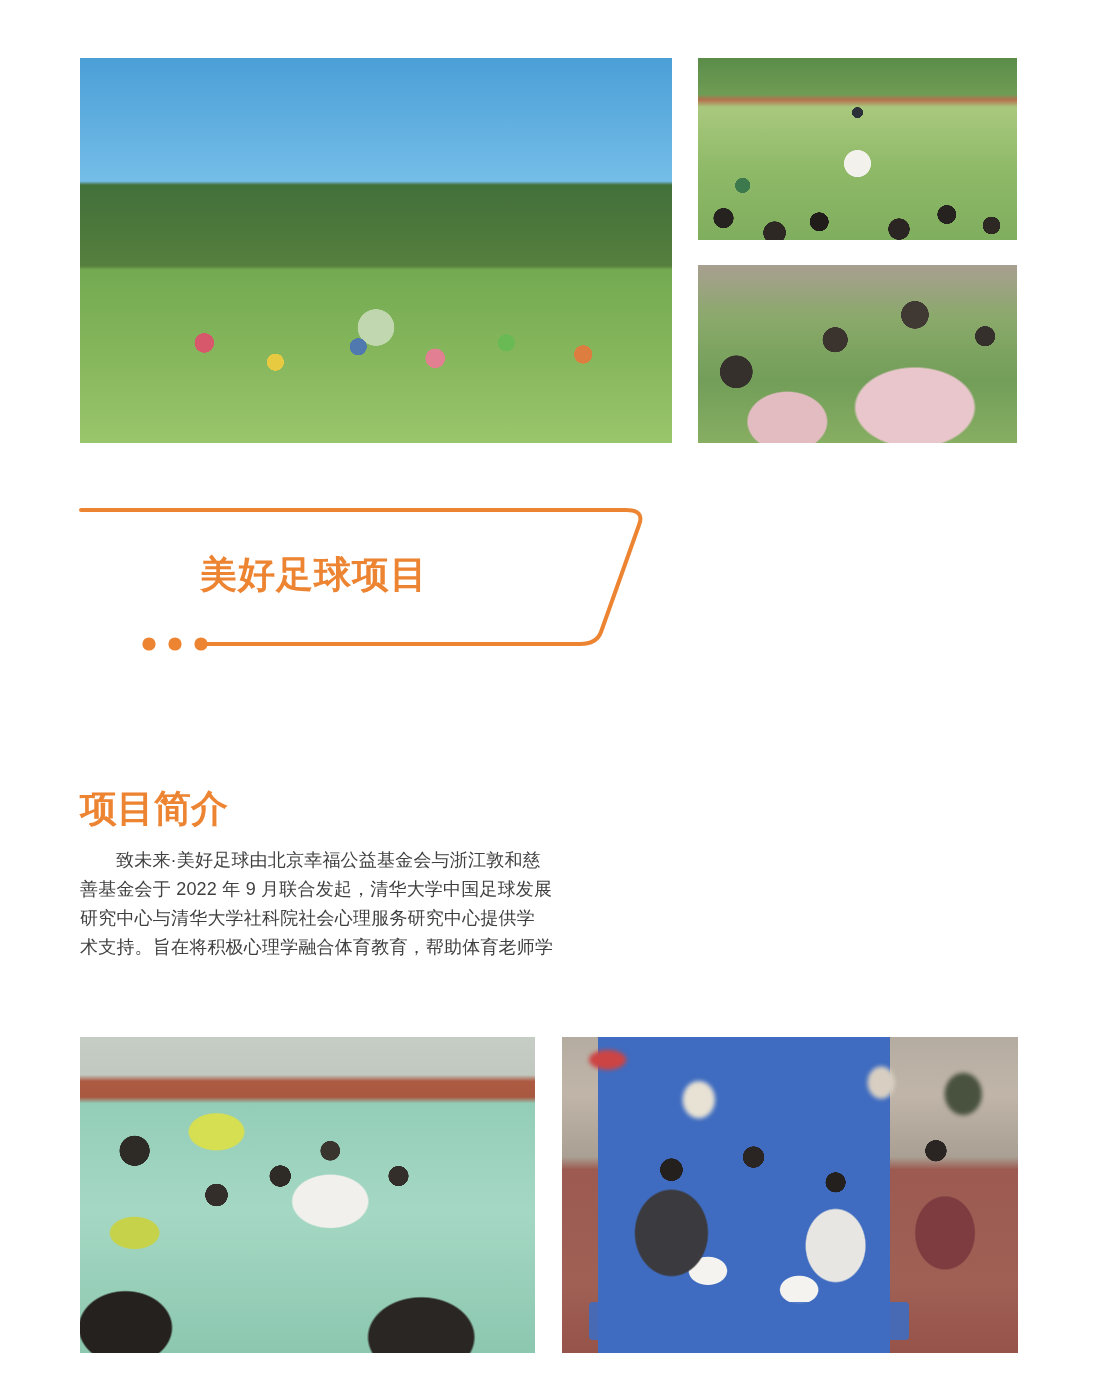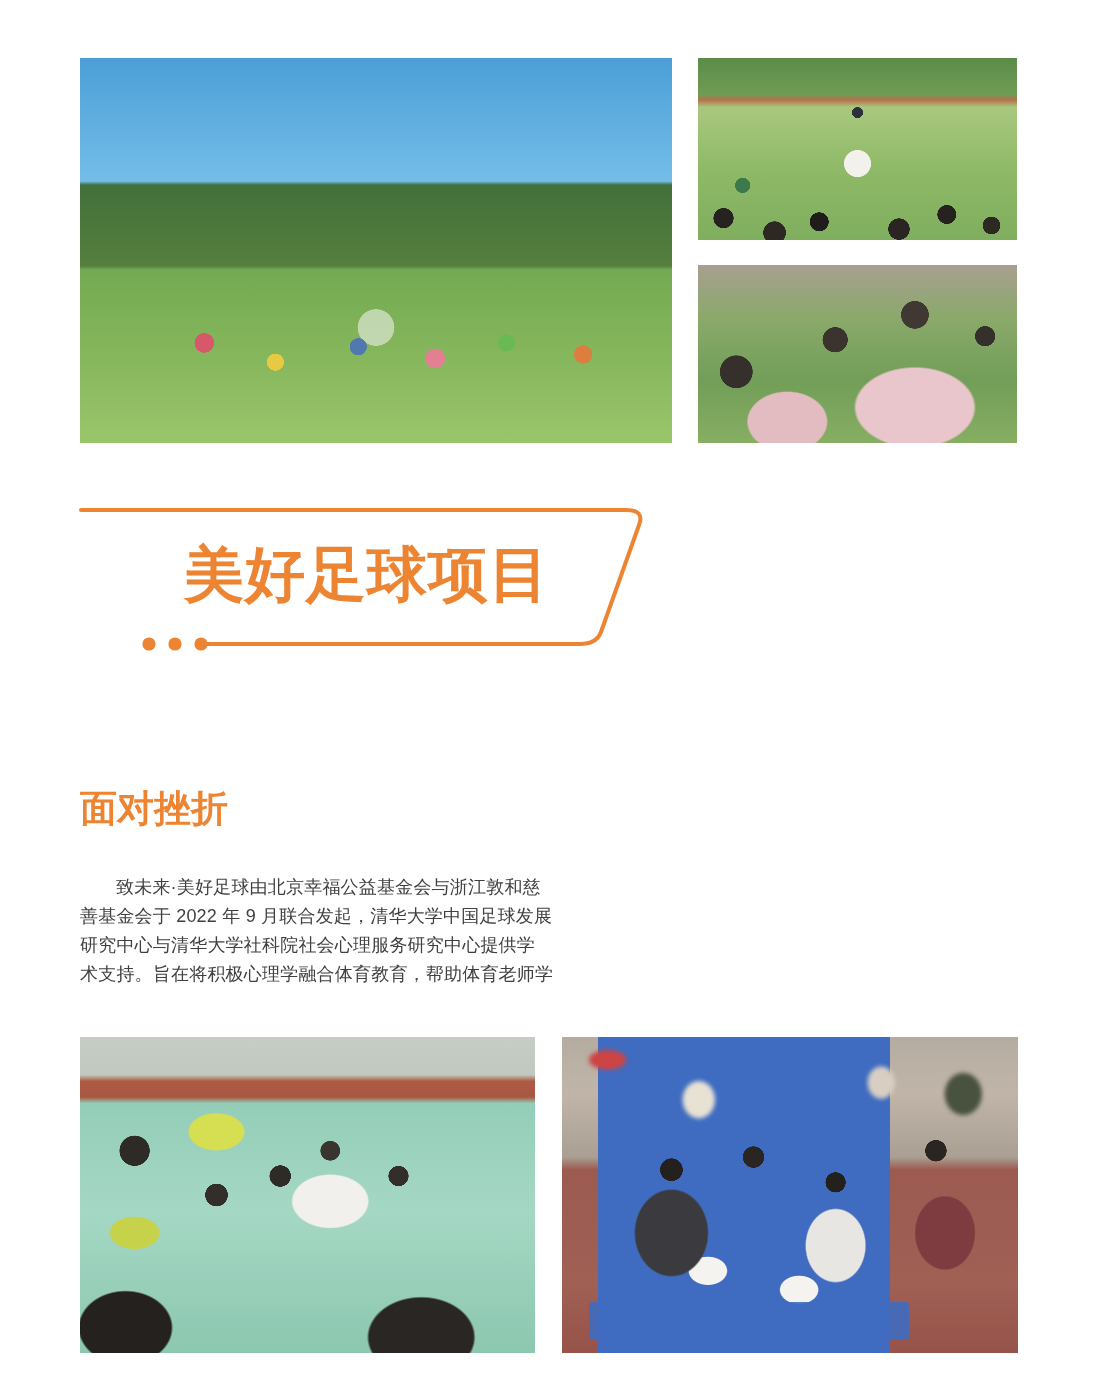--- a/index.html
+++ b/index.html
@@ -93,35 +93,35 @@
     background:
       radial-gradient(ellipse 30px 16px at 10% 20%, #c44 0 60%, transparent 64%),
       radial-gradient(ellipse 26px 30px at 30% 55%, #e8e2d4 0 60%, transparent 64%),
       radial-gradient(ellipse 30px 34px at 88% 50%, #49523e 0 60%, transparent 64%),
       radial-gradient(ellipse 22px 26px at 70% 40%, #d8cfc2 0 60%, transparent 64%);
     filter:blur(2px);
   }
 
   .banner-svg{position:absolute;left:75px;top:495px;width:585px;height:165px;}
   .banner-title{
-    position:absolute;left:184px;top:544px;
-    font-size:60px;line-height:62px;font-weight:900;
+    position:absolute;left:200px;top:544px;
+    font-size:37px;line-height:62px;font-weight:900;
     letter-spacing:1px;color:var(--accent);margin:0;white-space:nowrap;
   }
   .section-heading{
     position:absolute;left:80px;top:788px;
     font-size:37px;line-height:42px;font-weight:900;
     color:var(--accent);margin:0;white-space:nowrap;
   }
   .col{
     position:absolute;top:846px;width:470px;
     font-size:18px;line-height:29px;color:#404040;
     margin:0;white-space:pre;letter-spacing:0.2px;
   }
-  .col-left{left:80px;text-indent:36px;margin-top:27px;}
+  .col-left{left:80px;text-indent:36px;}
   .col-right{left:558px;}
 </style>
 </head>
 <body>
 
 <div class="page" style="--accent:#ED8432;">
 
   <div class="photo photo-a"></div>
   <div class="photo photo-b"></div>
   <div class="photo photo-c"></div>
@@ -130,21 +130,21 @@
     <path d="M 6 15 H 551 Q 570 15 564 30 L 526 137 Q 521.5 149 505 149 H 132" stroke="#ED8432" stroke-width="4" fill="none" stroke-linecap="round"></path>
     <g>
       <circle cx="74" cy="149" r="6.6" fill="#ED8432"></circle>
       <circle cx="100" cy="149" r="6.6" fill="#ED8432"></circle>
       <circle cx="126" cy="149" r="6.6" fill="#ED8432"></circle>
     </g>
   </svg>
 
   <h1 class="banner-title">美好足球项目</h1>
 
-  <h2 class="section-heading">面对挫折</h2>
+  <h2 class="section-heading">项目简介</h2>
 
   <p class="col col-left">致未来·美好足球由北京幸福公益基金会与浙江敦和慈
 善基金会于 2022 年 9 月联合发起，清华大学中国足球发展
 研究中心与清华大学社科院社会心理服务研究中心提供学
 术支持。旨在将积极心理学融合体育教育，帮助体育老师学</p>
 
   <div class="photo photo-d"></div>
   <div class="photo photo-e"></div>
 
 </div>

